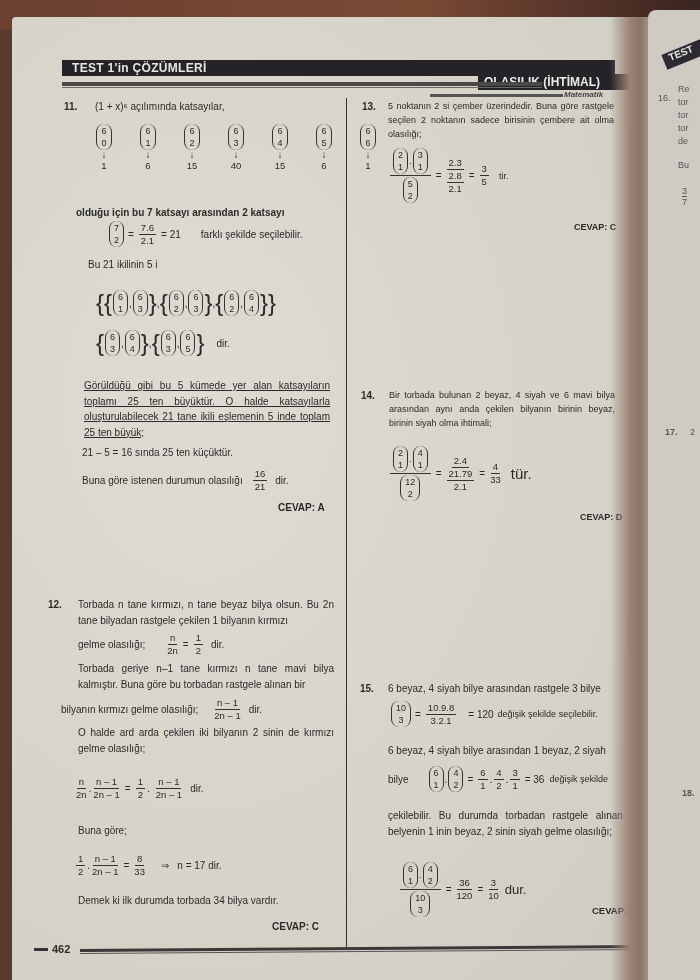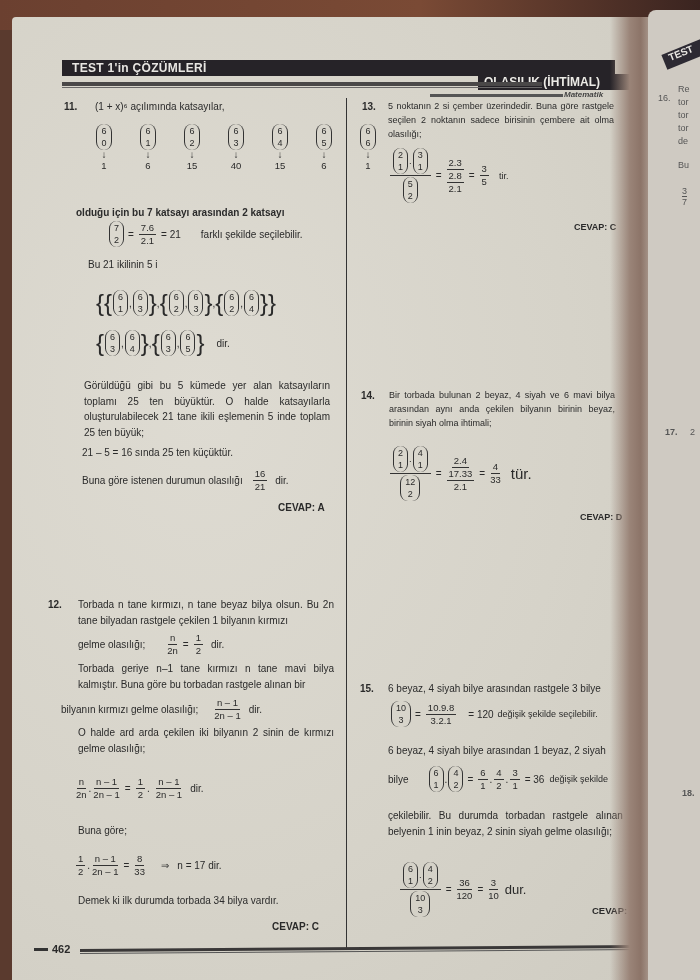--- a/index.html
+++ b/index.html
@@ -169,21 +169,21 @@
   <span class="brace">{</span><span class="binom">
       <span>6</span>
       <span>3</span>
     </span>,<span class="binom">
       <span>6</span>
       <span>5</span>
     </span><span class="brace">}</span>
   <span style="margin-left:12px">dir.</span>
 </div>
 
-<div class="para" style="left:84px;top:378px;width:246px;">Görüldüğü gibi bu 5 kümede yer alan katsayıların toplamı 25 ten büyüktür. O halde katsayılarla oluşturulabilecek 21 tane ikili eşlemenin 5 inde toplam 25 ten büyük;</div>
+<div class="para" style="left:84px;top:378px;width:246px;text-decoration:underline;">Görüldüğü gibi bu 5 kümede yer alan katsayıların toplamı 25 ten büyüktür. O halde katsayılarla oluşturulabilecek 21 tane ikili eşlemenin 5 inde toplam 25 ten büyük;</div>
 <div class="q" style="left:82px;top:445px;">21 – 5 = 16 sında 25 ten küçüktür.</div>
 <div class="row" style="left:82px;top:468px;">
   <span>Buna göre istenen durumun olasılığı</span>
   <span class="frac" style="margin-left:10px">
       <span class="num">16</span>
       <span>21</span>
     </span>
   <span style="margin-left:6px">dir.</span>
 </div>
 <div class="cevap" style="left:278px;top:502px;">CEVAP: A</div>
@@ -297,21 +297,21 @@
           <span>1</span>
         </span></span>
     <span style="padding-top:1px"><span class="binom">
           <span>12</span>
           <span>2</span>
         </span></span>
   </span>
   <span class="eqsign">=</span>
   <span class="frac">
       <span class="num">2.4</span>
-      <span class="num" style="border-bottom:1px solid #333">17.33</span>
+      <span class="num" style="border-bottom:1px solid #333">21.79</span>
       <span>2.1</span>
     </span>
   <span class="eqsign">=</span>
   <span class="frac">
       <span class="num">4</span>
       <span>33</span>
     </span>
   <span style="margin-left:8px;font-size:15px">tür.</span>
 </div>
 <div class="cevap" style="left:580px;top:512px;font-size:9px;">CEVAP: D</div>

